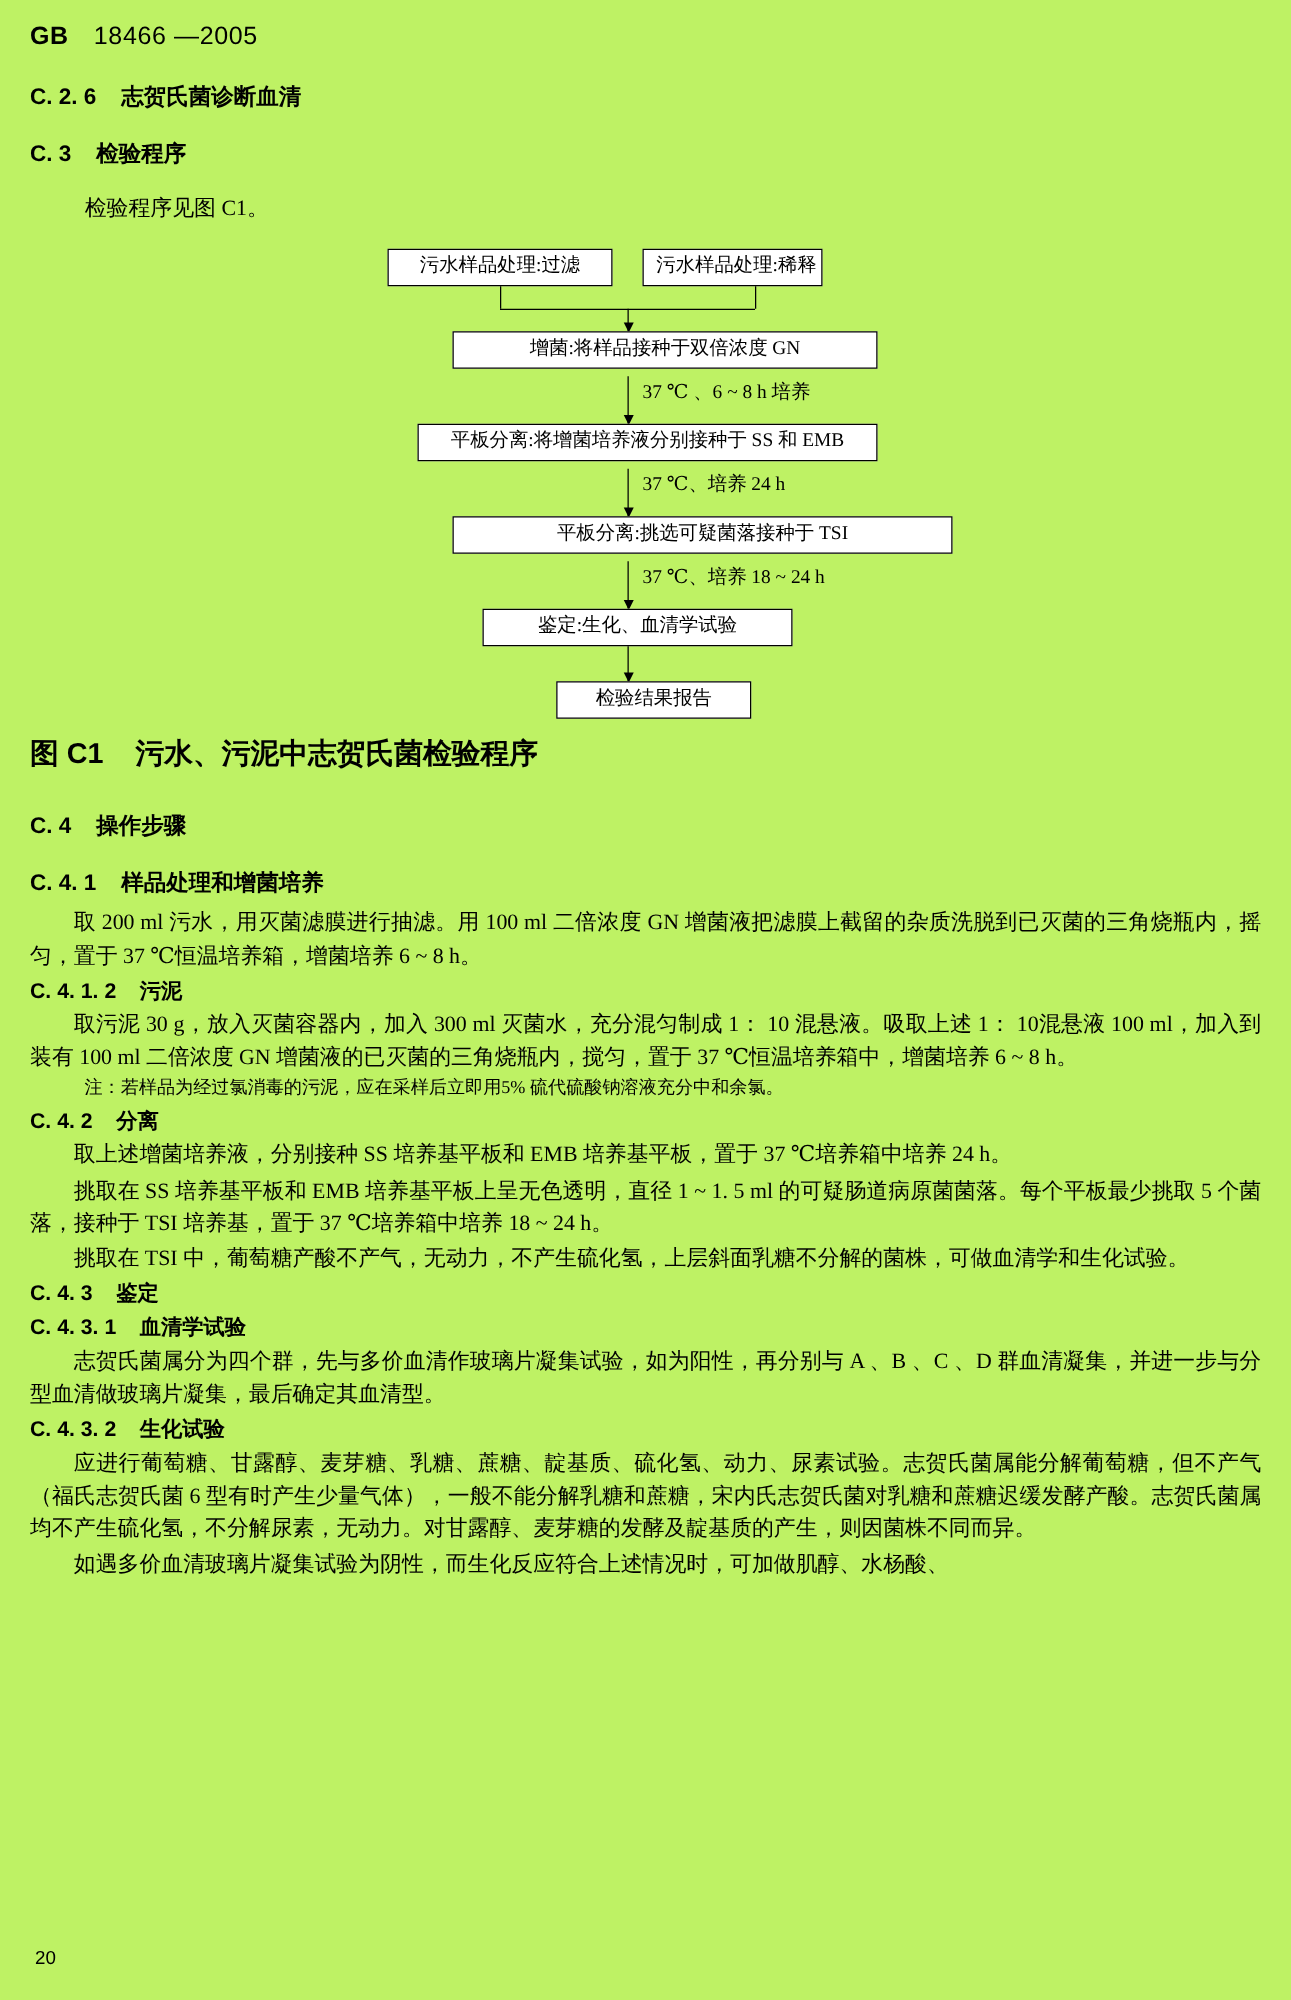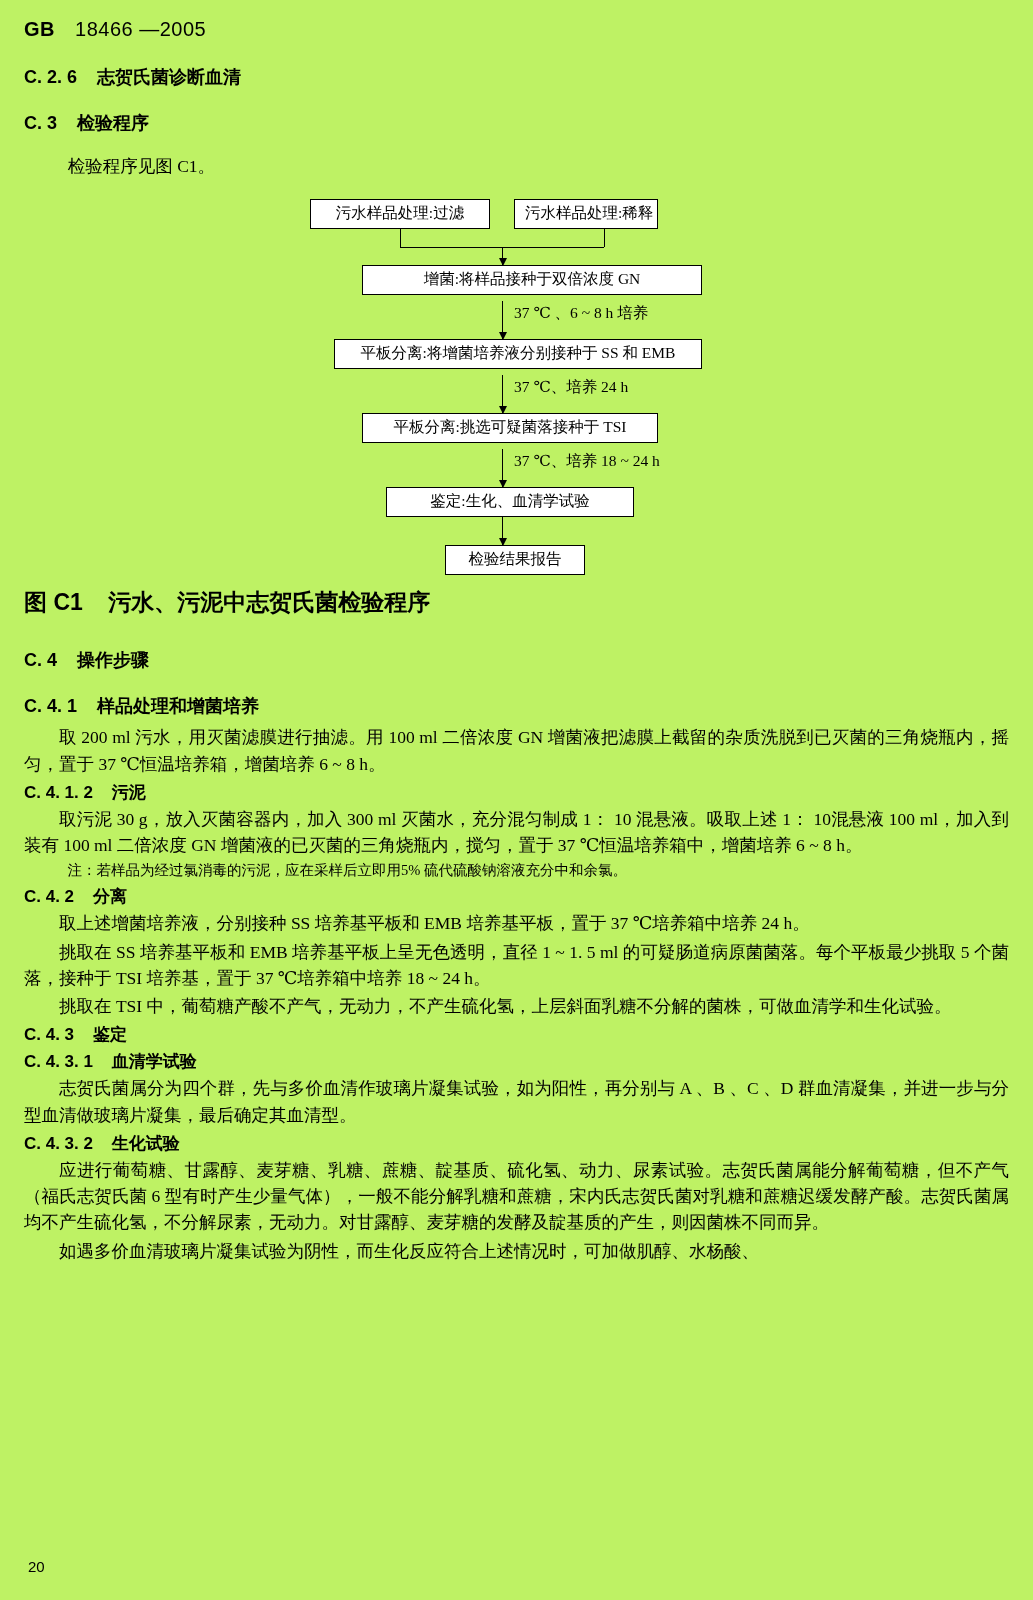--- a/index.html
+++ b/index.html
@@ -159,30 +159,30 @@
       <div class="farrow" style="left:478px; top:56px; height:18px;"></div>
 
       <div class="fbox" style="left:338px; top:74px; width:340px;">增菌:将样品接种于双倍浓度 GN</div>
       <div class="farrow" style="left:478px; top:110px; height:38px;"></div>
       <div class="flabel" style="left:490px; top:112px;">37 ℃ 、6 ~ 8 h 培养</div>
 
       <div class="fbox" style="left:310px; top:148px; width:368px;">平板分离:将增菌培养液分别接种于 SS 和 EMB</div>
       <div class="farrow" style="left:478px; top:184px; height:38px;"></div>
       <div class="flabel" style="left:490px; top:186px;">37 ℃、培养 24 h</div>
 
-      <div class="fbox" style="left:338px; top:222px; width:296px;">平板分离:挑选可疑菌落接种于 TSI</div>
+      <div class="fbox" style="left:338px; top:222px; width:400px;">平板分离:挑选可疑菌落接种于 TSI</div>
       <div class="farrow" style="left:478px; top:258px; height:38px;"></div>
       <div class="flabel" style="left:490px; top:260px;">37 ℃、培养 18 ~ 24 h</div>
 
       <div class="fbox" style="left:362px; top:296px; width:248px;">鉴定:生化、血清学试验</div>
     </div>
 
     <div class="flow" style="height:60px; margin-top:0;">
       <div class="farrow" style="left:478px; top:-4px; height:28px;"></div>
-      <div class="fbox" style="left:421px; top:24px; width:140px;">检验结果报告</div>
+      <div class="fbox" style="left:421px; top:24px; width:156px;">检验结果报告</div>
     </div>
 
     <div class="fig-caption">图 C1    污水、污泥中志贺氏菌检验程序</div>
 
     <div class="h-sec" style="margin-top:30px;">C. 4    操作步骤</div>
 
     <div class="h-sec" style="margin-top:22px;">C. 4. 1    样品处理和增菌培养</div>
     <p class="body">取 200 ml 污水，用灭菌滤膜进行抽滤。用 100 ml 二倍浓度 GN 增菌液把滤膜上截留的杂质洗脱到已灭菌的三角烧瓶内，摇匀，置于 37 ℃恒温培养箱，增菌培养 6 ~ 8 h。</p>
 
     <div class="h-sub2">C. 4. 1. 2    污泥</div>

